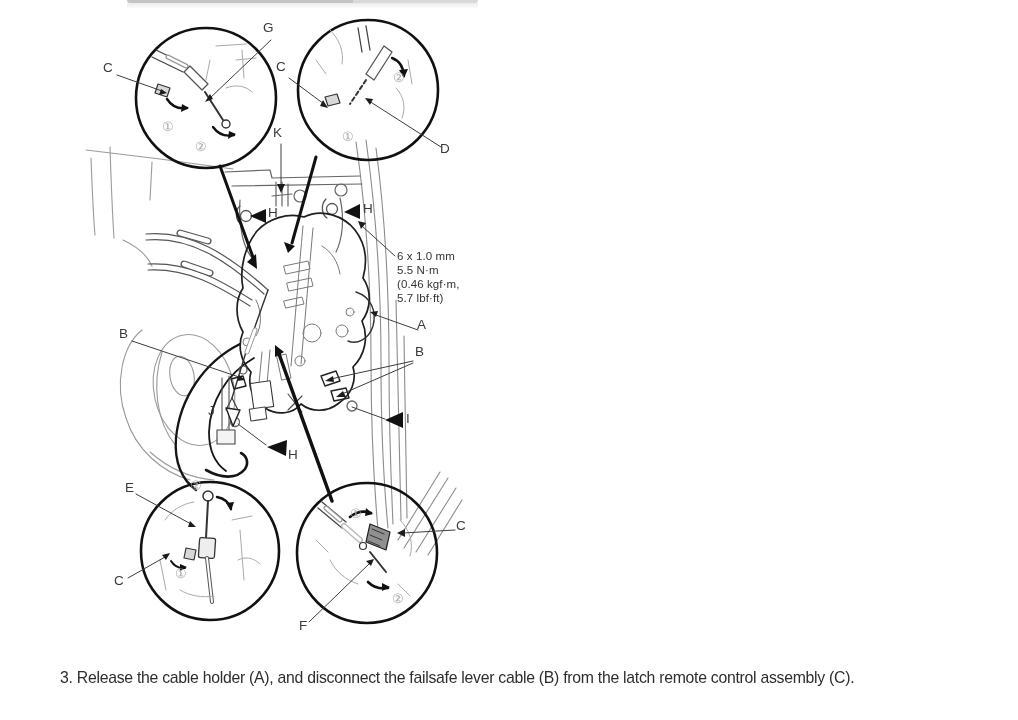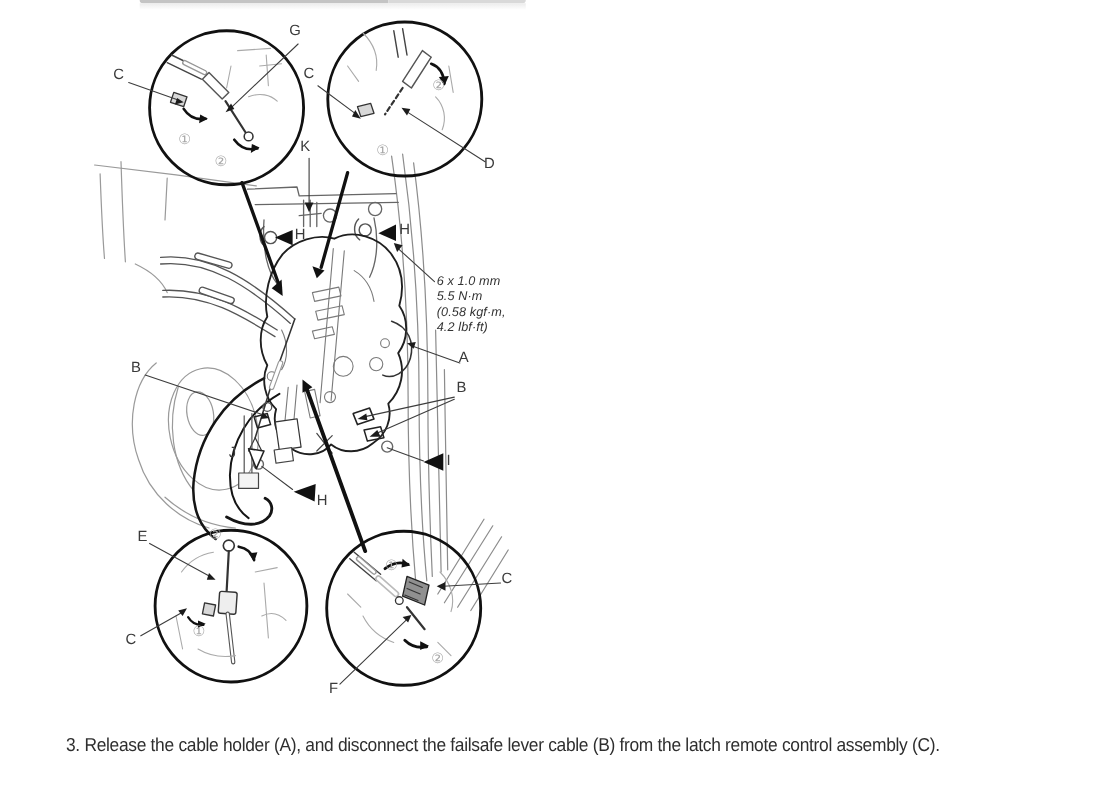--- a/index.html
+++ b/index.html
@@ -6,21 +6,21 @@
   #page{position:relative;width:1018px;height:720px;background:#ffffff;overflow:hidden;
         font-family:"Liberation Sans", sans-serif;}
   
   .top-bar1{position:absolute;left:127px;top:0;width:226px;height:3px;background:#c4c4c4;border-radius:0 0 0 3px;}
   .top-bar2{position:absolute;left:353px;top:0;width:125px;height:3px;background:#d9d9d9;border-radius:0 0 3px 0;}
   .top-shadow{position:absolute;left:127px;top:3px;width:351px;height:6px;
               background:linear-gradient(#ececec,rgba(255,255,255,0));}
   svg{position:absolute;left:0;top:0;}
   .lbl{position:absolute;font-size:13.5px;color:#3a3a3a;letter-spacing:.2px;line-height:14px;}
   .callout{position:absolute;font-size:13px;color:#a9a9a9;line-height:13px;}
-  .torque{position:absolute;left:397px;top:249px;font-size:11.5px;line-height:14px;color:#333333;letter-spacing:.1px;font-style:italic;}
+  .torque{position:absolute;left:397px;top:249px;font-size:11.5px;line-height:14px;color:#333333;letter-spacing:.1px;}
   .instruction{position:absolute;left:60px;top:668px;font-size:17px;color:#2e2e2e;
                letter-spacing:-0.3px;transform:scaleX(.93);transform-origin:left top;white-space:nowrap;}
 </style>
 </head>
 <body>
 
 <div id="page">
 
   <div class="top-bar1"></div>
   <div class="top-bar2"></div>
@@ -295,19 +295,19 @@
   <span class="callout" style="left:393px;top:71px">②</span>
   <span class="callout" style="left:342px;top:130px">①</span>
   <span class="callout" style="left:190px;top:479px">②</span>
   <span class="callout" style="left:175px;top:567px">①</span>
   <span class="callout" style="left:350px;top:507px">①</span>
   <span class="callout" style="left:392px;top:592px">②</span>
 
   <div class="torque">
     <div>6 x 1.0 mm</div>
     <div>5.5 N·m</div>
-    <div>(0.58 kgf·m,</div>
-    <div>4.2 lbf·ft)</div>
+    <div>(0.46 kgf·m,</div>
+    <div>5.7 lbf·ft)</div>
   </div>
 
   <div class="instruction">3. Release the cable holder (A), and disconnect the failsafe lever cable (B) from the latch remote control assembly (C).</div>
 
 </div>
 
 </body></html>

